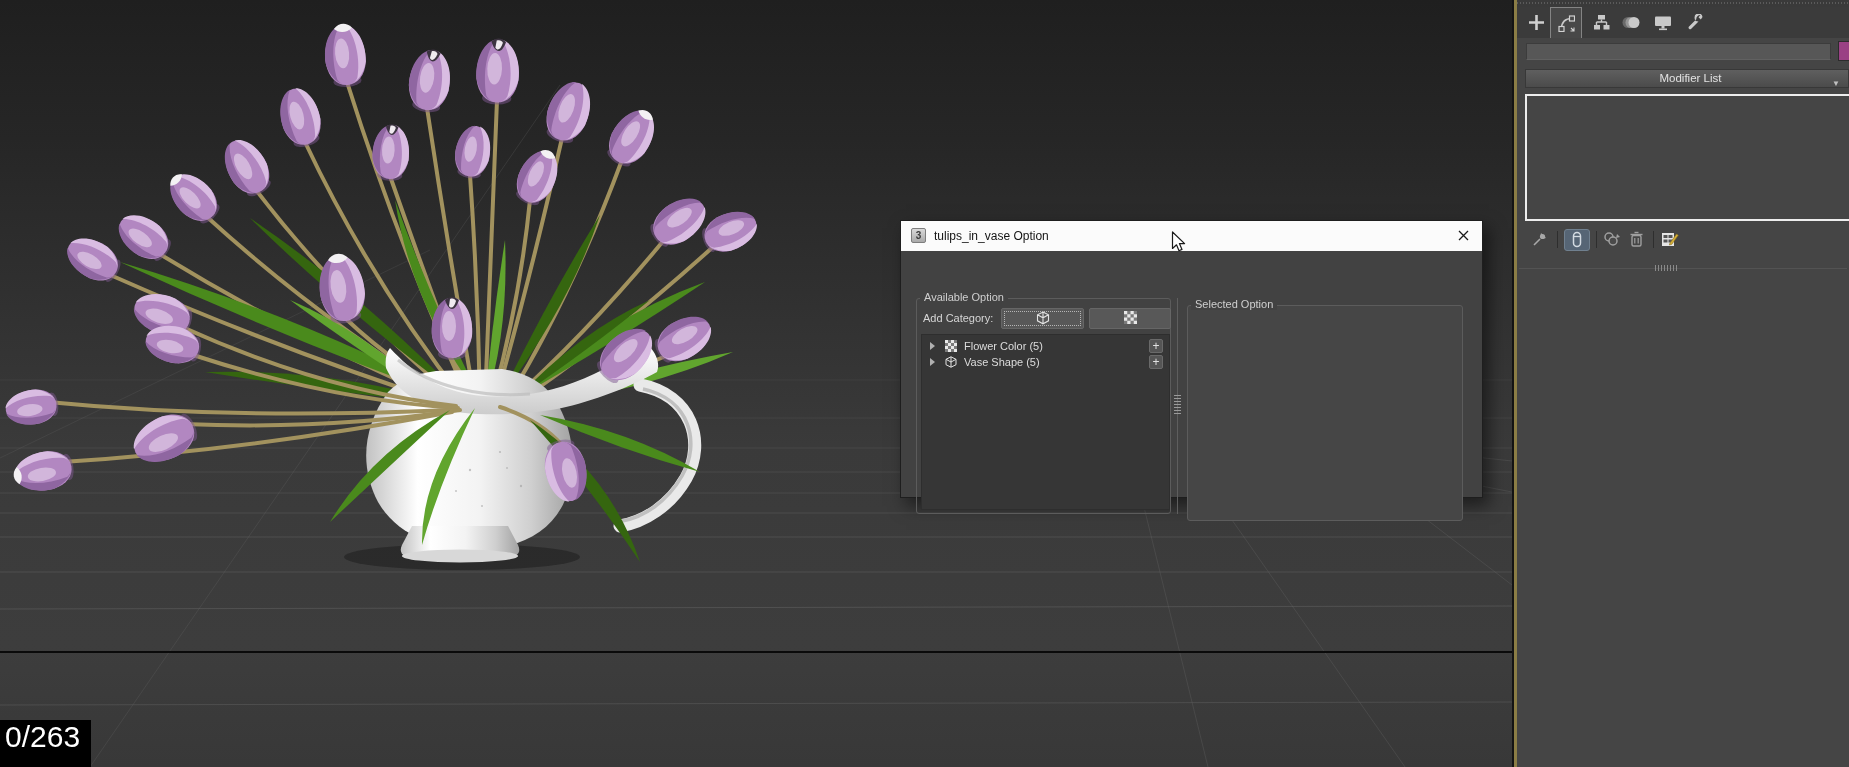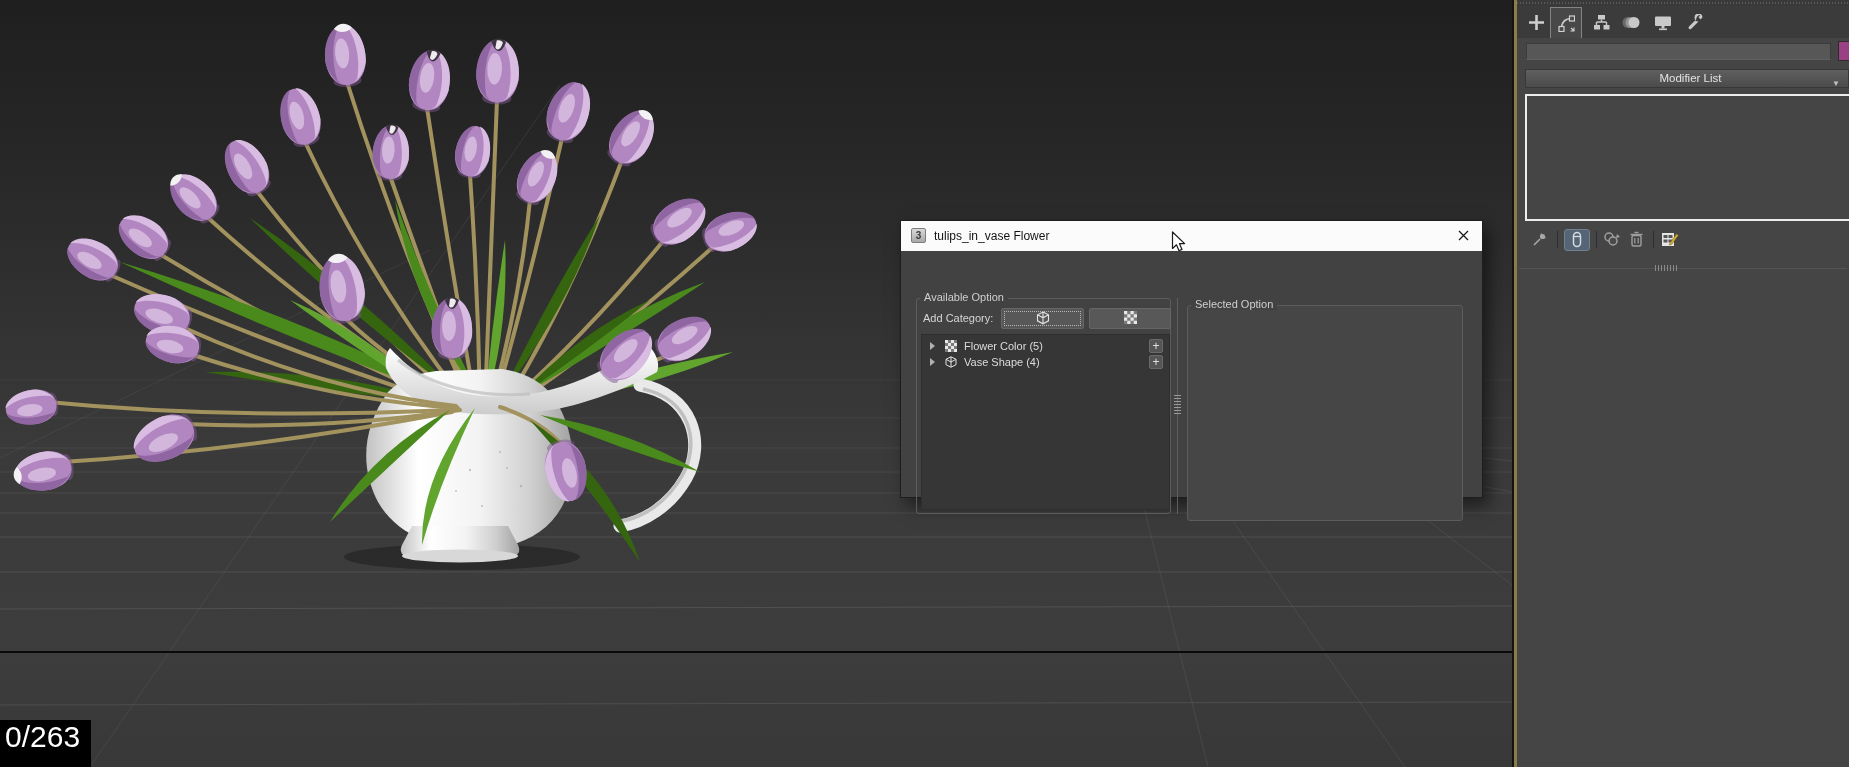--- a/index.html
+++ b/index.html
@@ -503,21 +503,21 @@
         </span>
       </div>
     </div>
     <div class="rollout-div"></div>
     <div class="rollout-grip"></div>
   </div>
 
   <div class="dialog">
     <div class="titlebar">
       <div class="appicon">3</div>
-      <div class="ttl">tulips_in_vase Flower</div>
+      <div class="ttl">tulips_in_vase Option</div>
       <div class="closebtn">
         <span>
           <svg width="11" height="11">
               <path d="M1,1 L10,10 M10,1 L1,10" stroke="#1a1a1a" stroke-width="1.3"></path>
             </svg>
         </span>
       </div>
     </div>
     <div class="dlg-body">
 
@@ -571,21 +571,21 @@
             <span class="tlabel">Flower Color (5)</span>
             <span class="addchip">+</span>
           </div>
           <div class="trow" style="top:19px">
             <span class="tw"></span>
             <span class="ticon">
               <svg width="12" height="12">
                 <path d="M6,0.8 L11,3.3 L11,8.7 L6,11.2 L1,8.7 L1,3.3 Z M6,0.8 L6,6 M1,3.3 L6,6 L11,3.3 M6,6 L6,11.2" fill="none" stroke="#e3e3e3" stroke-width="1"></path>
               </svg>
             </span>
-            <span class="tlabel">Vase Shape (4)</span>
+            <span class="tlabel">Vase Shape (5)</span>
             <span class="addchip">+</span>
           </div>
         </div>
       </div>
 
       <div class="vsplit"></div>
       <div class="vsplit-grip"></div>
 
       <div class="group grp-right">
         <div class="group-label" style="background:#424242">Selected Option</div>

